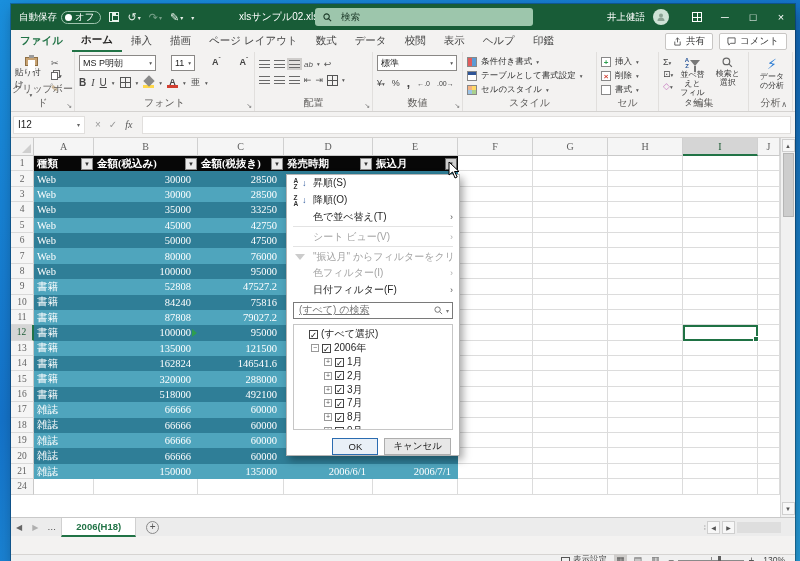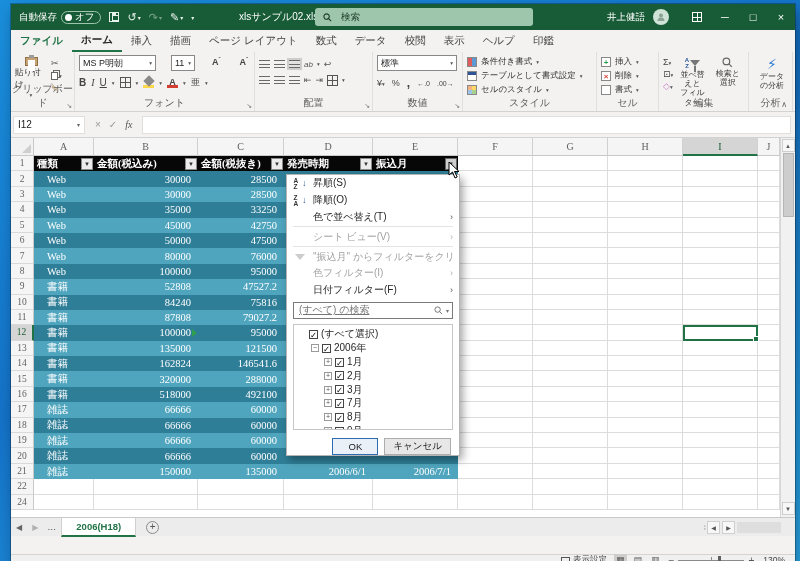--- a/index.html
+++ b/index.html
@@ -131,21 +131,21 @@
     font-family:"Liberation Serif","DejaVu Serif",serif; font-size:9.5px; color:#5f5f5f;
     display:flex; align-items:center; justify-content:center; }
   .rh.sel { background:#d5d5d5; border-right:2px solid #217346; color:#1d5b34; }
   .cell { flex:none; height:100%; font-family:"Liberation Serif","DejaVu Serif",serif; font-size:10.5px;
     display:flex; align-items:center; overflow:hidden; position:relative; }
   .cell.plain { border-right:1px solid #dcdcdc; border-bottom:1px solid #dcdcdc; background:#fff; }
   .cell.hdr { background:#070707; color:#fff; font-weight:bold; padding-left:3px; }
   .cell.band { color:#fff; }
   .cell.band.dark { background:#2f7e97; }
   .cell.band.light { background:#4fa5bd; }
-  .cell.al { justify-content:flex-start; padding-left:13px; }
+  .cell.al { justify-content:flex-start; padding-left:3px; }
   .cell.ar { justify-content:flex-end; padding-right:7px; }
   .fbtn { margin-left:auto; margin-right:1px; width:12px; height:12px; background:#ececec; border:1px solid #8a8a8a;
     color:#333; font-size:6px; display:flex; align-items:center; justify-content:center; flex:none; }
   .fbtn.pressed { background:#cfcfcf; border-color:#666; }
   .mark { position:absolute; right:1px; top:4px; width:0; height:0;
     border-top:4px solid transparent; border-bottom:4px solid transparent; border-left:5px solid #2e9e4f; }
   .selbox { position:absolute; left:672px; top:187.4px; width:75px; height:15.4px; border:2px solid #1f7244; }
   .selbox::after { content:""; position:absolute; right:-3px; bottom:-3px; width:4px; height:4px; background:#1f7244; border:1px solid #fff; }
 
   
@@ -276,20 +276,36 @@
           <div class="rtab">挿入</div>
           <div class="rtab">描画</div>
           <div class="rtab">ページ レイアウト</div>
           <div class="rtab">数式</div>
           <div class="rtab">データ</div>
           <div class="rtab">校閲</div>
           <div class="rtab">表示</div>
           <div class="rtab">ヘルプ</div>
           <div class="rtab">印鑑</div>
         </div>
+    <div class="tabrow-right">
+      <span class="pill-btn">
+        <svg width="9" height="9" viewBox="0 0 10 10">
+              <path d="M2 5 v4 h6 V5" fill="none" stroke="#555" stroke-width="1"></path>
+              <line x1="5" y1="1" x2="5" y2="6" stroke="#555" stroke-width="1"></line>
+              <path d="M3 3 L5 1 L7 3" fill="none" stroke="#555" stroke-width="1"></path>
+            </svg>
+        <span>共有</span>
+      </span>
+      <span class="pill-btn">
+        <svg width="9" height="9" viewBox="0 0 10 10">
+              <path d="M1 1 h8 v6 h-5 l-2 2 v-2 h-1 Z" fill="none" stroke="#555" stroke-width="1"></path>
+            </svg>
+        <span>コメント</span>
+      </span>
+    </div>
   </div>
 
   <div class="ribbon">
     <div class="grp g-clip">
       <div class="paste">
         <span class="clipic"></span>
         <span class="plabel">貼り付け</span>
         <span class="tiny">▾</span>
       </div>
       <div class="clipcol">
@@ -760,33 +776,20 @@
             <div class="cell band light ar" style="width: 86px;">135000</div>
             <div class="cell band light ar" style="width: 89px;">2006/6/1</div>
             <div class="cell band light ar" style="width: 85px;">2006/7/1</div>
             <div class="cell plain" style="width: 75px;"></div>
             <div class="cell plain" style="width: 75px;"></div>
             <div class="cell plain" style="width: 75px;"></div>
             <div class="cell plain" style="width: 75px;"></div>
             <div class="cell plain" style="width: 22px;"></div>
           </div>
           <div class="grow">
-            <div class="rh">22</div>
-            <div class="cell plain" style="width: 60px;"></div>
-            <div class="cell plain" style="width: 104px;"></div>
-            <div class="cell plain" style="width: 86px;"></div>
-            <div class="cell plain" style="width: 89px;"></div>
-            <div class="cell plain" style="width: 85px;"></div>
-            <div class="cell plain" style="width: 75px;"></div>
-            <div class="cell plain" style="width: 75px;"></div>
-            <div class="cell plain" style="width: 75px;"></div>
-            <div class="cell plain" style="width: 75px;"></div>
-            <div class="cell plain" style="width: 22px;"></div>
-          </div>
-          <div class="grow">
             <div class="rh">24</div>
             <div class="cell plain" style="width: 60px;"></div>
             <div class="cell plain" style="width: 104px;"></div>
             <div class="cell plain" style="width: 86px;"></div>
             <div class="cell plain" style="width: 89px;"></div>
             <div class="cell plain" style="width: 85px;"></div>
             <div class="cell plain" style="width: 75px;"></div>
             <div class="cell plain" style="width: 75px;"></div>
             <div class="cell plain" style="width: 75px;"></div>
             <div class="cell plain" style="width: 75px;"></div>

